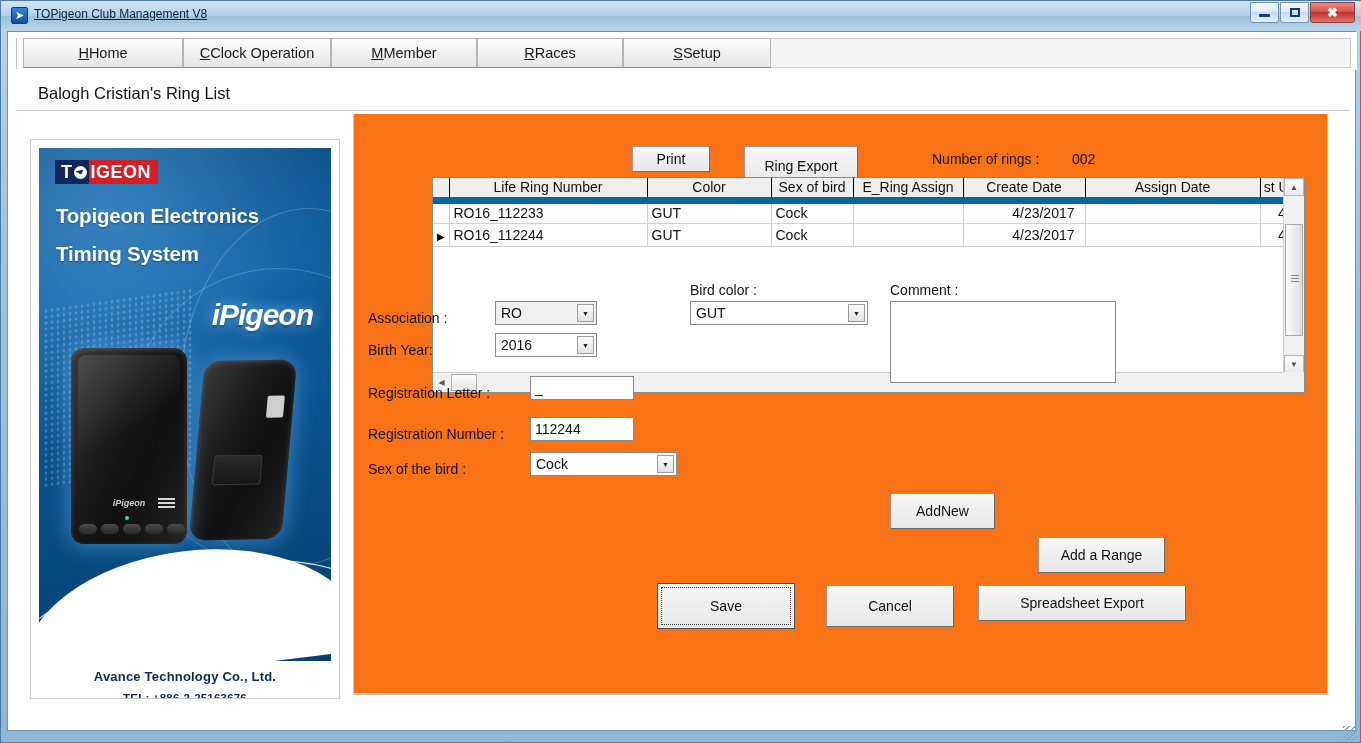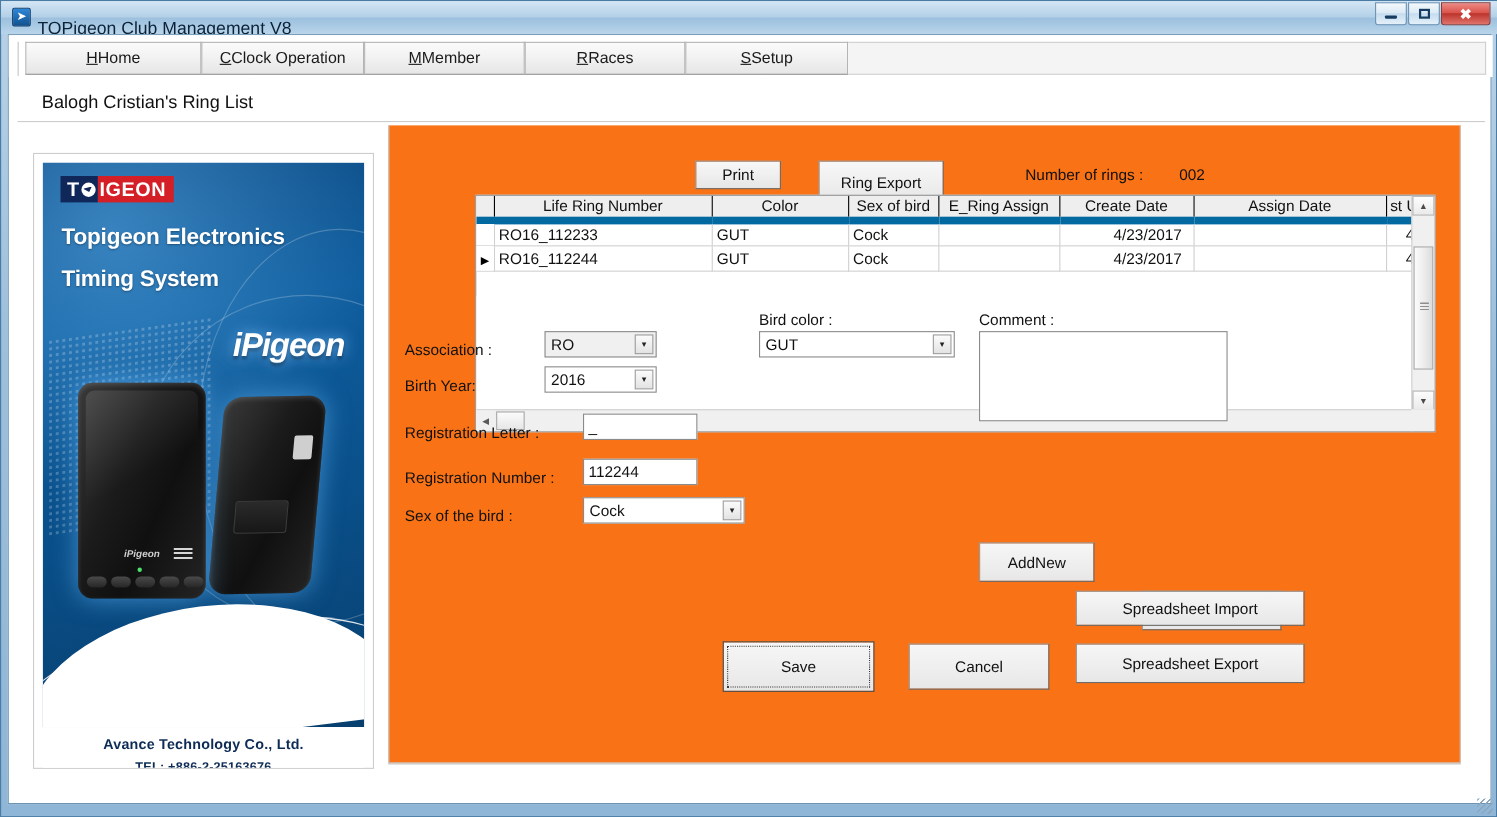--- a/index.html
+++ b/index.html
@@ -24,22 +24,22 @@
     background: linear-gradient(180deg,#d4e6f4 0%, #b3d0e7 48%, #9cc0de 52%, #b9d5ea 100%);
   }
   #title-icon {
     position: absolute; left: 10px; top: 6px; width: 17px; height: 17px;
     background: linear-gradient(180deg,#2f86d8,#12538f);
     border: 1px solid #0d3f72; border-radius: 2px;
     display: flex; align-items: center; justify-content: center;
   }
   #title-icon span { color: #fff; font-size: 11px; line-height: 1; }
   #title-text {
-    position: absolute; left: 33px; top: 17px;
-    font-size: 16px; color: #0b2239; white-space: nowrap; text-decoration: underline;
+    position: absolute; left: 33px; top: 6px;
+    font-size: 12px; color: #0b2239; white-space: nowrap; text-decoration: underline;
   }
   .wbtn {
     position: absolute; top: 1px; height: 21px; width: 29px;
     border: 1px solid #6f95b4;
     border-radius: 0 0 3px 3px;
     background: linear-gradient(180deg,#f3f8fc 0%, #dceaf5 45%, #c5dcef 50%, #e4f0f9 100%);
     display: flex; align-items: center; justify-content: center;
   }
   #btn-min { left: 1249px; }
   #btn-max { left: 1279px; }
@@ -620,21 +620,20 @@
         <div class="ftext" id="txt-regnum">112244</div>
 
         <div class="flabel" id="lbl-sex">Sex of the bird :</div>
         <div class="fselect" id="sel-sex">
           <span>Cock</span>
           <span class="arrowbox">▼</span>
         </div>
 
         <div class="abtn" id="btn-addnew">AddNew</div>
         <div class="abtn" id="btn-addrange">Add a Range</div>
-        <div class="abtn" id="btn-ssimport">Spreadsheet Import</div>
         <div class="abtn" id="btn-ssexport">Spreadsheet Export</div>
         <div class="abtn" id="btn-cancel">Cancel</div>
 
         <div id="btn-save-outer">
           <div id="btn-save-inner">Save</div>
         </div>
       </div>
 
       <div id="bottom-line"></div>
     </div>

